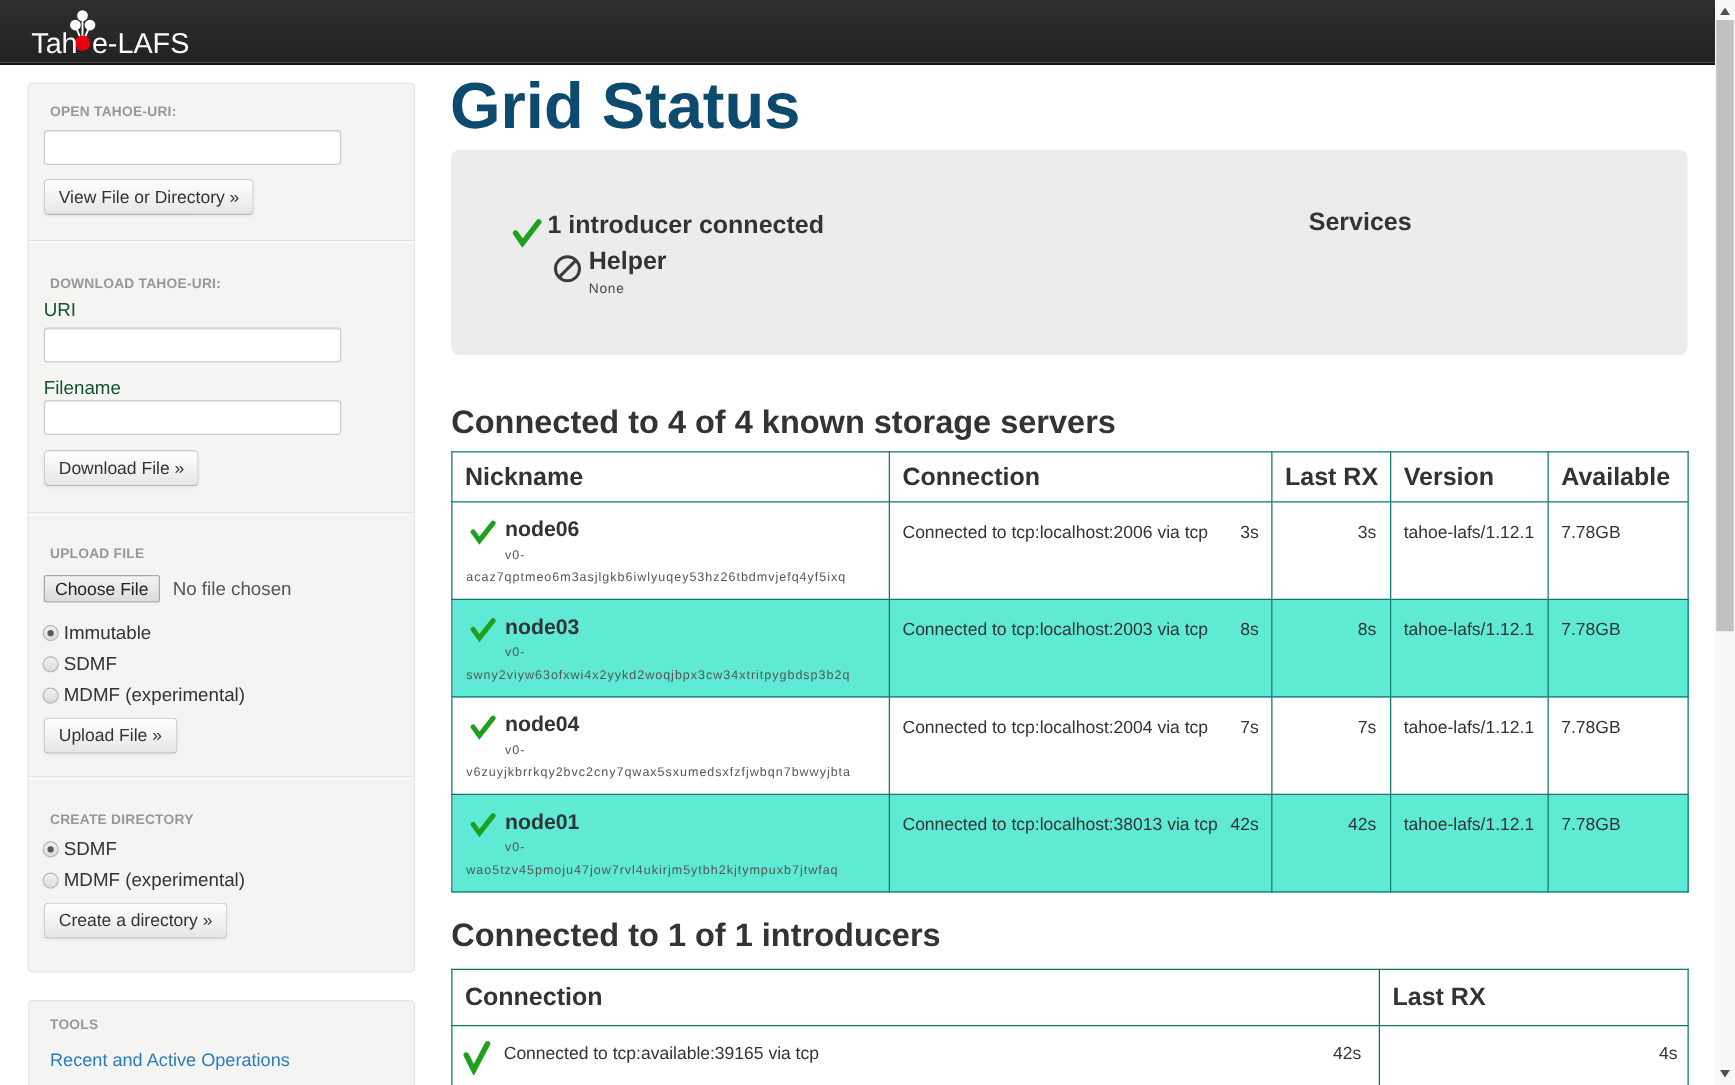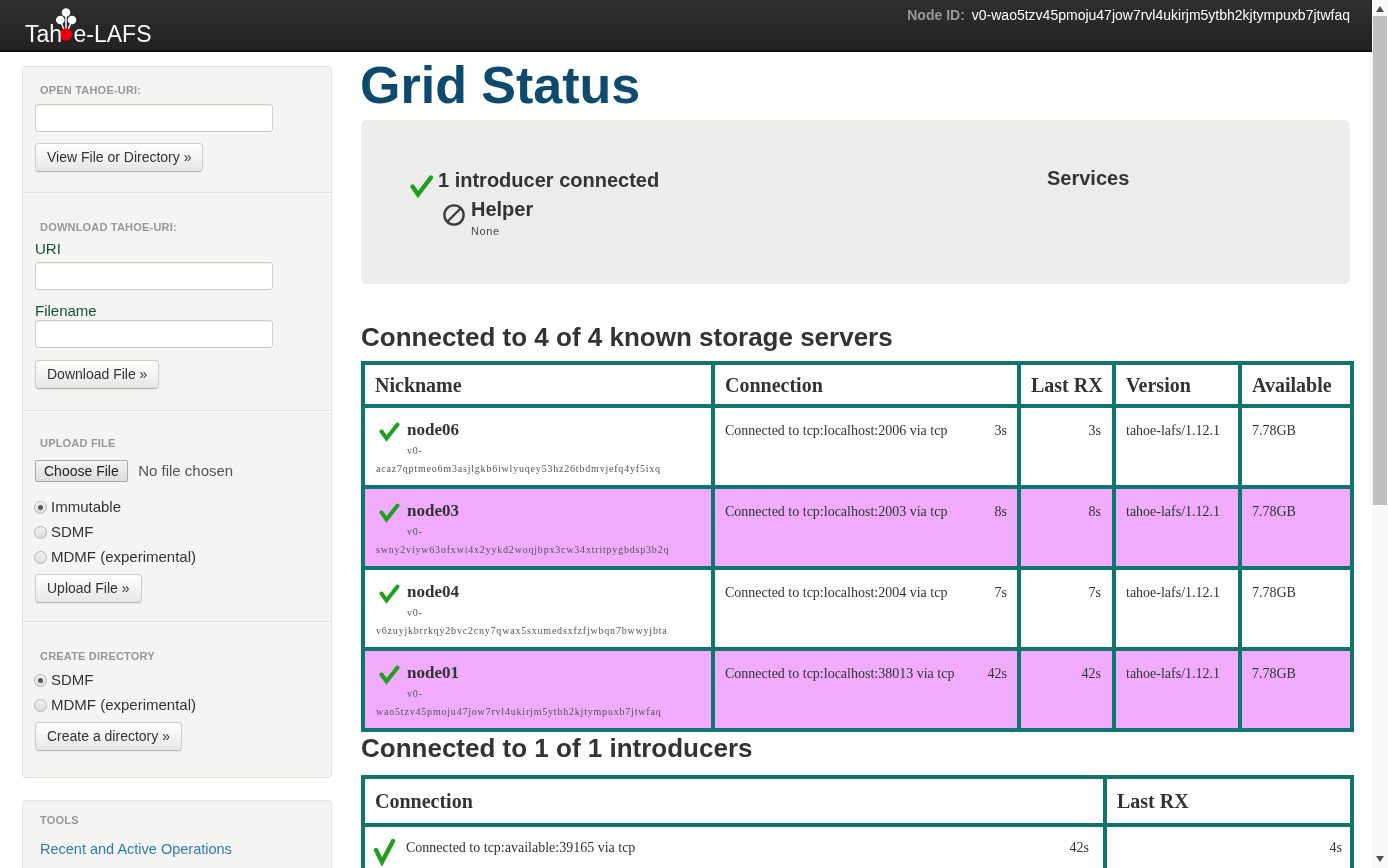--- a/index.html
+++ b/index.html
@@ -45,24 +45,24 @@
 .radio.sel::after { content:""; position:absolute; left:3px; top:3px; width:5px; height:5px; border-radius:50%; background:#585858; }
 .filebtn { display:inline-block; height:22px; line-height:20px; padding:0 8px; font-size:14px; color:#222;
   background:linear-gradient(#f4f4f4,#dcdcdc); border:1px solid #a8a8a8; border-radius:2px; }
 .link { color:#2c7cb8; }
 
 .h1 { position:absolute; left:360px; top:59px; font-size:52px; font-weight:bold; line-height:1; color:#0c4a6e; }
 .hero { position:absolute; left:361px; top:120px; width:989px; height:164px; background:#ececeb; border-radius:6px; }
 .hero .bigbold { font-size:20px; font-weight:bold; color:#333; }
 .h2 { position:absolute; left:361px; font-size:26px; font-weight:bold; color:#333; line-height:1; }
 .dtable { position:absolute; left:361px; width:989px; border-collapse:collapse; table-layout:fixed; }
-.dtable th, .dtable td { border:4px solid #0f766e; text-align:left;font-family:Liberation Serif, serif; }
+.dtable th, .dtable td { border:1px solid #0f766e; text-align:left; }
 .dtable th { font-size:20px; font-weight:bold; padding:8px 10px 7px 10px; line-height:24px; color:#333; white-space:nowrap; }
 .dtable td { font-size:14px; vertical-align:top; padding:13px 10px 10px 10px; line-height:20px; }
-.dtable tbody tr.alt { background:#f0abfc; }
+.dtable tbody tr.alt { background:#5eead4; }
 .nick { font-size:17px; font-weight:bold; line-height:25px; margin-top:-3px; }
 .hash { font-size:10px; letter-spacing:0.8px; color:#555; line-height:17.5px; }
 .rfloat { float:right; }
 .dtable td.cellright { text-align:right; padding-right:11px; }
 </style>
 </head>
 <body>
 
 <div class="navbar">
   <svg class="logo" width="180" height="48" viewBox="0 0 180 48">
@@ -70,24 +70,20 @@
     <circle cx="41" cy="10.5" r="4.3" fill="#fff"></circle>
     <circle cx="35.3" cy="18" r="4.3" fill="#fff"></circle>
     <circle cx="47" cy="18" r="4.3" fill="#fff"></circle>
     <circle cx="41" cy="32.5" r="6.2" fill="#e8000d"></circle>
     <text x="0" y="40" fill="#fafafa" font-size="23" font-family="Liberation Sans, sans-serif">Tah</text>
     <text x="48.5" y="40" fill="#fafafa" font-size="23" font-family="Liberation Sans, sans-serif">e-LAFS</text>
   </svg>
   <div class="navinfo">
     <table>
       <tbody>
-      <tr>
-            <td class="lbl">Node ID:</td>
-            <td class="val">v0-wao5tzv45pmoju47jow7rvl4ukirjm5ytbh2kjtympuxb7jtwfaq</td>
-          </tr>
     </tbody>
       </table>
   </div>
 </div>
 
 <div class="well1">
   <div class="seclabel" style="top:16.5px;">OPEN TAHOE-URI:</div>
   <div class="tinput" style="top:37px;"></div>
   <div class="btn" style="top:76px;">View File or Directory »</div>
   <div class="sidehr" style="top:125px;"></div>

